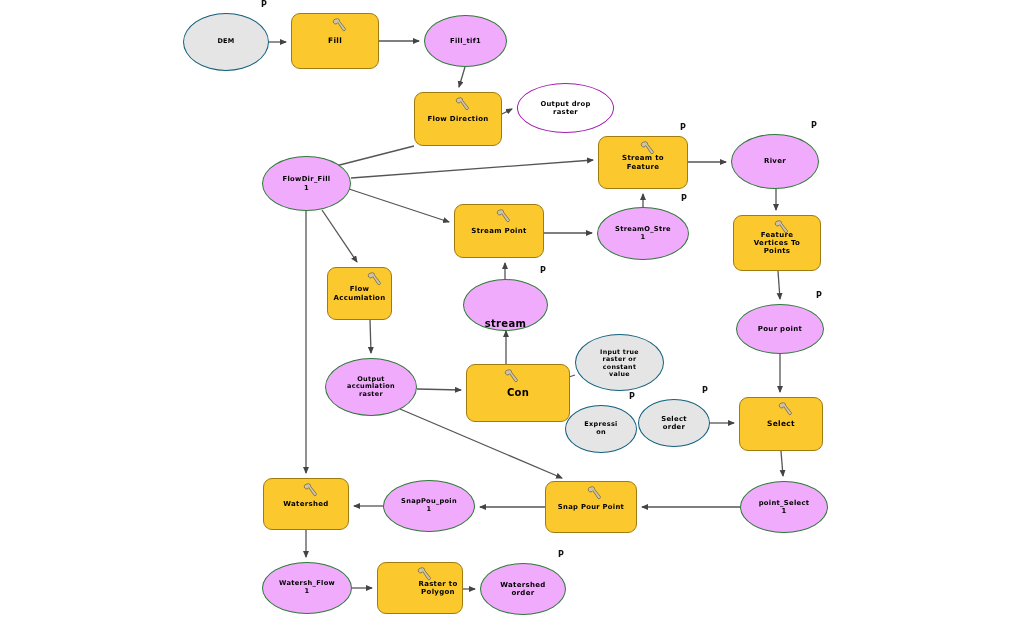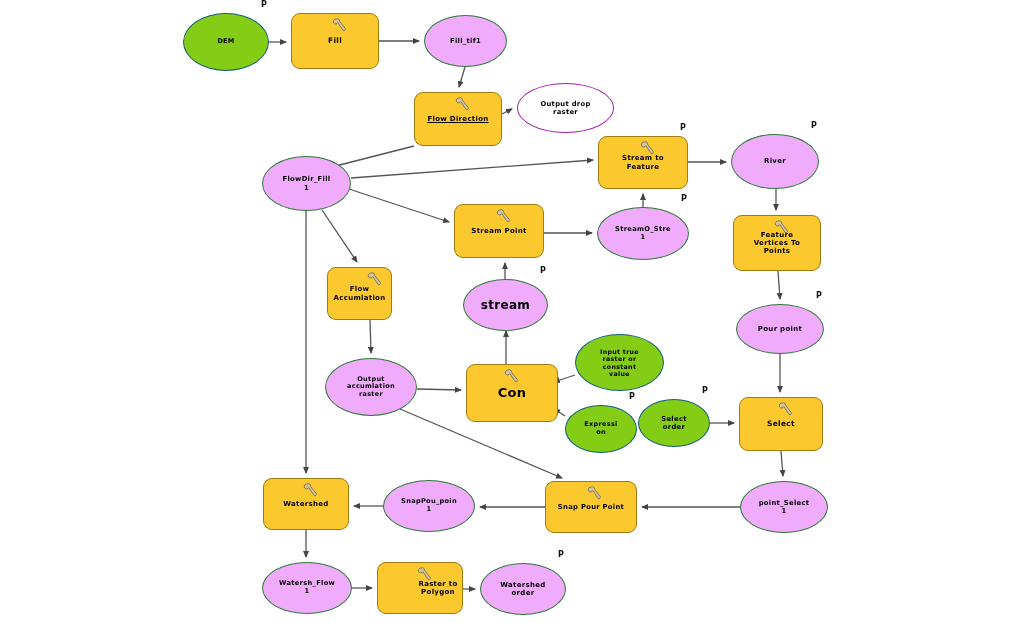--- a/index.html
+++ b/index.html
@@ -48,21 +48,21 @@
     border: 1px solid #a07b10;
     border-radius: 9px;
     box-shadow: 0 0 0 0 rgba(0,0,0,0);
   }
   .node.data-green {
     background: #f0abfc;
     border: 1px solid #2f7a38;
     border-radius: 50%;
   }
   .node.data-blue {
-    background: #84cc16;
+    background: #e5e5e5;
     border: 1px solid #11607e;
     border-radius: 50%;
   }
   .node.data-white {
     background: #ffffff;
     border: 1px solid #a21caf;
     border-radius: 50%;
   }
   .pmark {
     position: absolute;
@@ -126,21 +126,21 @@
       <div class="pmark" style="left: 261px; top: 1px;">P</div>
       <div class="node tool" style="left: 291px; top: 13px; width: 88px; height: 56px; font-size: 7.5px;">
         <span class="label">Fill</span>
         <svg class="wrench" width="16" height="18" viewBox="0 0 16 18" style="left: 39.6px; top: 3px;">
           <path d="M3.2,2.2 a2.4,2.4 0 1 0 2.6,3.4 L11,13.4 a1.5,1.5 0 0 0 2.3,-1.8 L7.6,4.3 a2.4,2.4 0 0 0 -2.1,-2.6 z" fill="#cfc3a6" stroke="#6f6750" stroke-width="0.8"></path>
         </svg>
       </div>
       <div class="node data-green" style="left: 424px; top: 15px; width: 83px; height: 52px; font-size: 6.8px;">
         <span class="label">Fill_tif1</span>
       </div>
-      <div class="node tool" style="left: 414px; top: 92px; width: 88px; height: 54px; font-size: 7px; text-decoration: underline;">
+      <div class="node tool" style="left: 414px; top: 92px; width: 88px; height: 54px; font-size: 7px;">
         <span class="label">Flow Direction</span>
         <svg class="wrench" width="16" height="18" viewBox="0 0 16 18" style="left: 39.6px; top: 3px;">
           <path d="M3.2,2.2 a2.4,2.4 0 1 0 2.6,3.4 L11,13.4 a1.5,1.5 0 0 0 2.3,-1.8 L7.6,4.3 a2.4,2.4 0 0 0 -2.1,-2.6 z" fill="#cfc3a6" stroke="#6f6750" stroke-width="0.8"></path>
         </svg>
       </div>
       <div class="node data-white" style="left: 517px; top: 83px; width: 97px; height: 50px; font-size: 6.8px;">
         <span class="label">Output drop
 raster</span>
       </div>
       <div class="node data-green" style="left: 262px; top: 156px; width: 89px; height: 55px; font-size: 6.8px;">
@@ -178,40 +178,40 @@
           <path d="M3.2,2.2 a2.4,2.4 0 1 0 2.6,3.4 L11,13.4 a1.5,1.5 0 0 0 2.3,-1.8 L7.6,4.3 a2.4,2.4 0 0 0 -2.1,-2.6 z" fill="#cfc3a6" stroke="#6f6750" stroke-width="0.8"></path>
         </svg>
       </div>
       <div class="node tool" style="left: 327px; top: 267px; width: 65px; height: 53px; font-size: 7px;">
         <span class="label">Flow
 Accumlation</span>
         <svg class="wrench" width="16" height="18" viewBox="0 0 16 18" style="left: 38.7px; top: 3px;">
           <path d="M3.2,2.2 a2.4,2.4 0 1 0 2.6,3.4 L11,13.4 a1.5,1.5 0 0 0 2.3,-1.8 L7.6,4.3 a2.4,2.4 0 0 0 -2.1,-2.6 z" fill="#cfc3a6" stroke="#6f6750" stroke-width="0.8"></path>
         </svg>
       </div>
-      <div class="node data-green" style="left: 463px; top: 279px; width: 85px; height: 52px; font-size: 12px;">
+      <div class="node data-green" style="left: 463px; top: 279px; width: 85px; height: 52px; font-size: 10px; align-items: flex-end;">
         <span class="label">stream</span>
       </div>
       <div class="pmark" style="left: 540px; top: 267px;">P</div>
       <div class="node data-green" style="left: 736px; top: 304px; width: 88px; height: 50px; font-size: 7px;">
         <span class="label">Pour point</span>
       </div>
       <div class="pmark" style="left: 816px; top: 292px;">P</div>
       <div class="node data-blue" style="left: 575px; top: 334px; width: 89px; height: 57px; font-size: 6.3px;">
         <span class="label">Input true
 raster or
 constant
 value</span>
       </div>
       <div class="node data-green" style="left: 325px; top: 358px; width: 92px; height: 58px; font-size: 6.5px;">
         <span class="label">Output
 accumlation
 raster</span>
       </div>
-      <div class="node tool" style="left: 466px; top: 364px; width: 92px; height: 58px; font-size: 13px;">
+      <div class="node tool" style="left: 466px; top: 364px; width: 104px; height: 58px; font-size: 10px;">
         <span class="label">Con</span>
         <svg class="wrench" width="16" height="18" viewBox="0 0 16 18" style="left: 37.35px; top: 3px;">
           <path d="M3.2,2.2 a2.4,2.4 0 1 0 2.6,3.4 L11,13.4 a1.5,1.5 0 0 0 2.3,-1.8 L7.6,4.3 a2.4,2.4 0 0 0 -2.1,-2.6 z" fill="#cfc3a6" stroke="#6f6750" stroke-width="0.8"></path>
         </svg>
       </div>
       <div class="node data-blue" style="left: 565px; top: 405px; width: 72px; height: 48px; font-size: 6.5px;">
         <span class="label">Expressi
 on</span>
       </div>
       <div class="pmark" style="left: 629px; top: 393px;">P</div>

